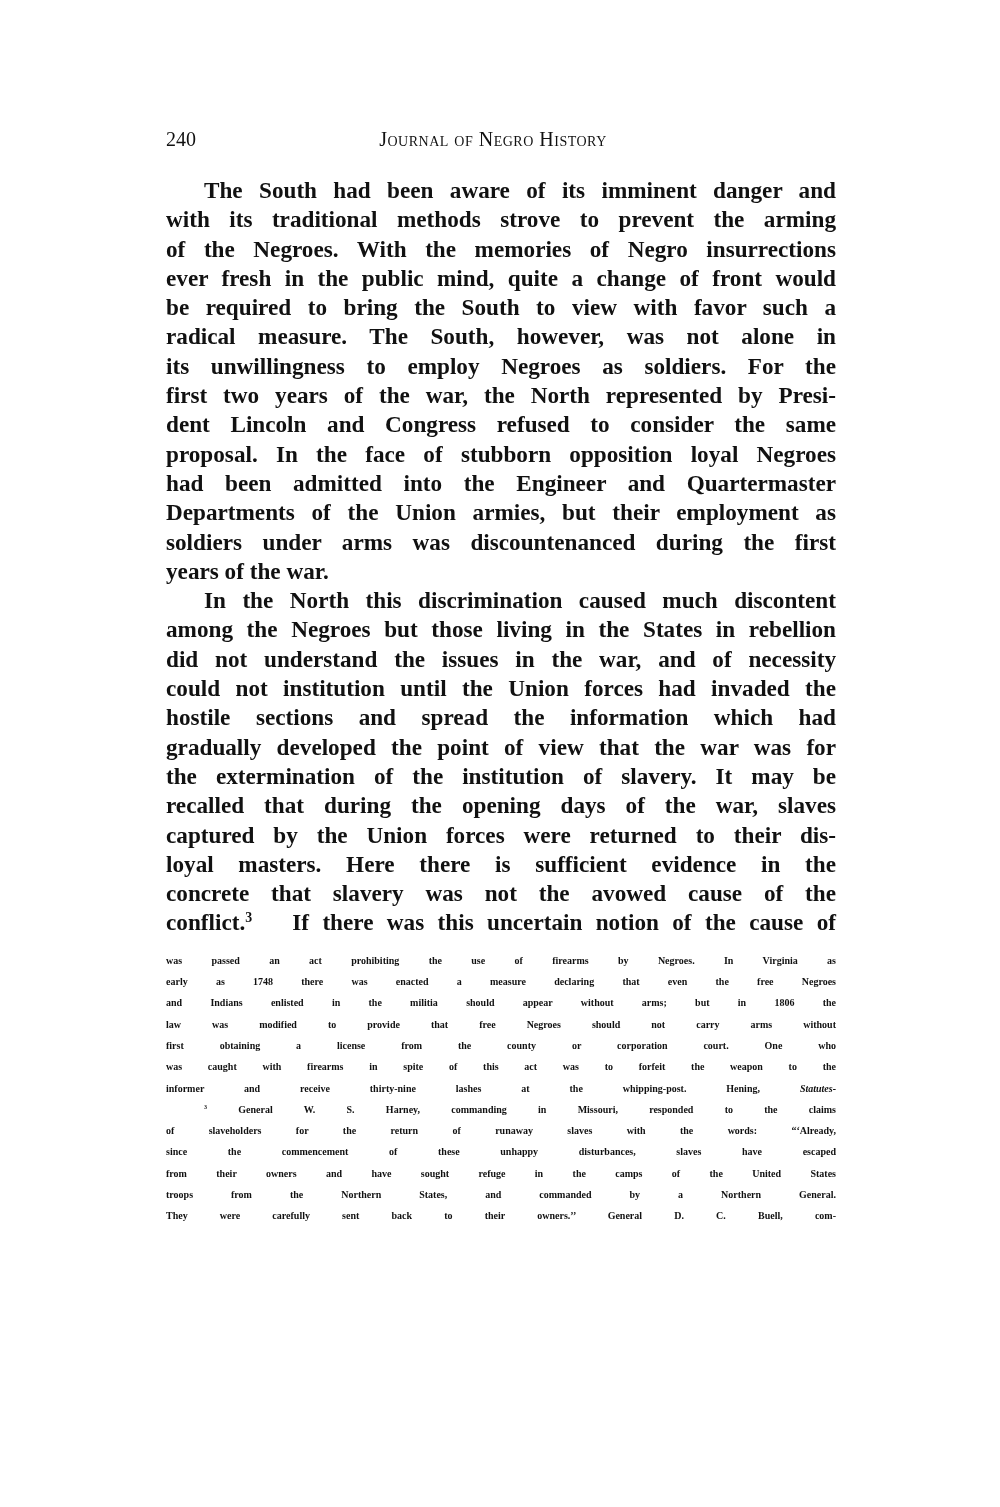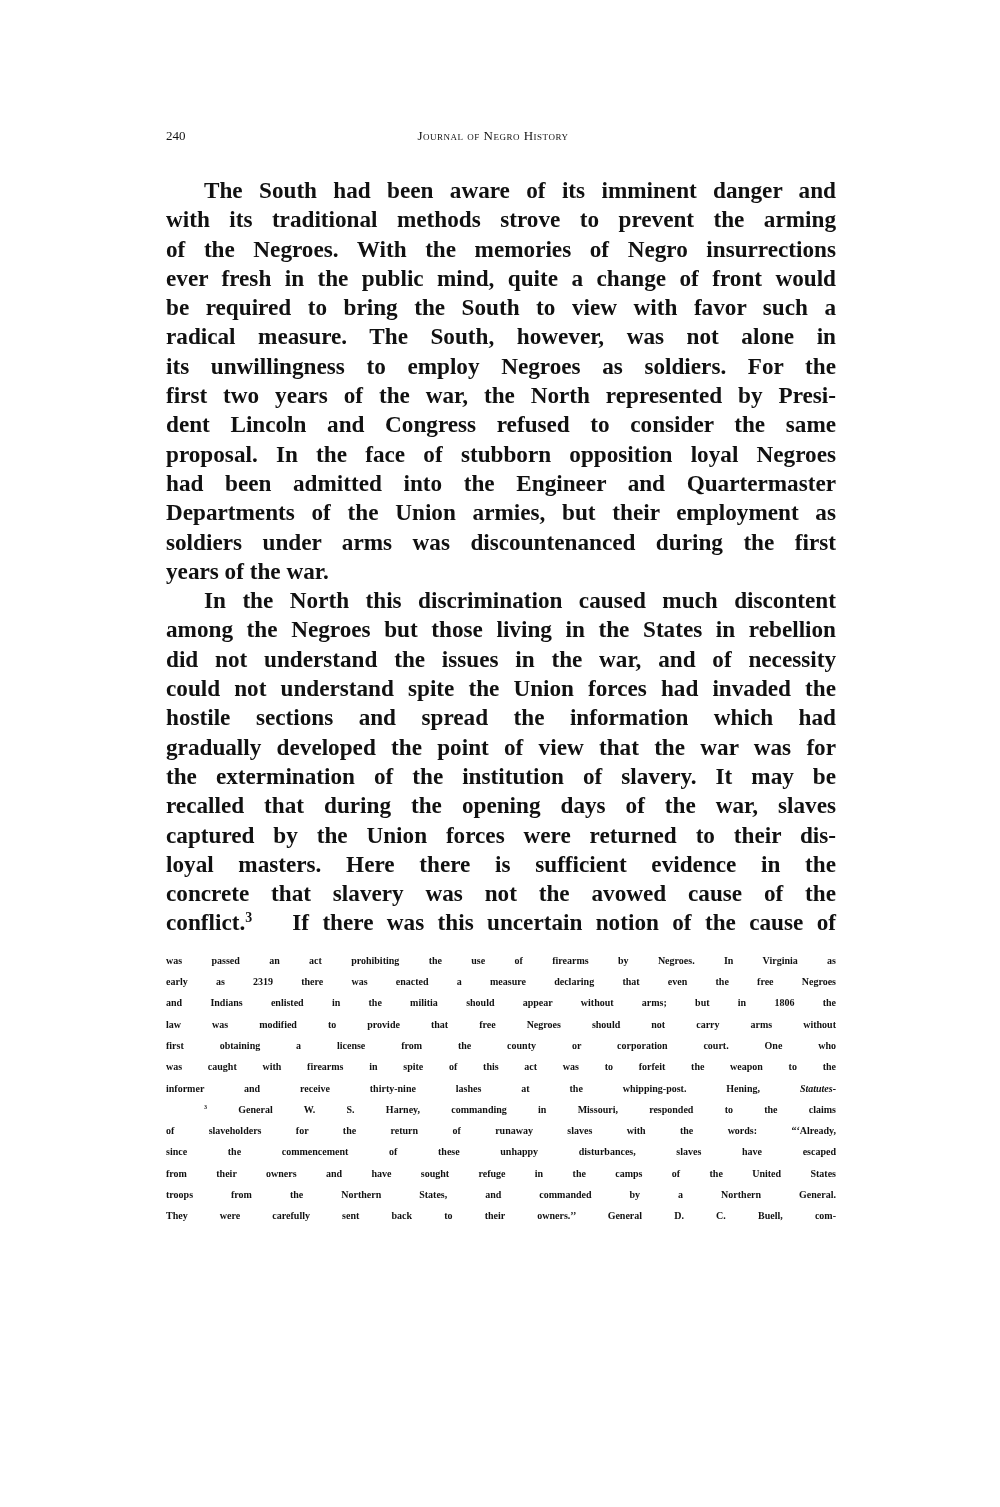--- a/index.html
+++ b/index.html
@@ -1,19 +1,19 @@
 <!DOCTYPE html>
 <html><head>
 <meta charset="utf-8">
 <style>
   html, body { margin: 0; padding: 0; background: #ffffff; }
   body { width: 1000px; height: 1507px; position: relative; overflow: hidden;
          font-family: "Liberation Serif", "DejaVu Serif", serif; color: #111; }
   .page { position: absolute; left: 166px; top: 128px; width: 670px; }
-  .header { position: relative; height: 30px; font-size: 13px; }
+  .header { position: relative; height: 30px; font-size: 20px; }
   .header .num { position: absolute; left: 0; top: 0; }
   .header .title { position: absolute; left: 0; right: 16px; top: 0; text-align: center;
                    font-variant: small-caps; letter-spacing: 0.5px; }
   .body { margin-top: 18px; font-size: 23.2px; line-height: 29.3px; }
   .line { display: block; text-align: justify; text-align-last: justify; white-space: nowrap; font-weight: bold; }
   .line.last { text-align-last: left; }
   .indent { padding-left: 38px; }
   .notes { margin-top: 12px; font-size: 10px; line-height: 21.3px; }
   .notes .line { }
   sup { font-size: 0.6em; vertical-align: 0.6em; line-height: 0; }
@@ -42,36 +42,36 @@
       <span class="line">proposal. In the face of stubborn opposition loyal Negroes</span>
       <span class="line">had been admitted into the Engineer and Quartermaster</span>
       <span class="line">Departments of the Union armies, but their employment as</span>
       <span class="line">soldiers under arms was discountenanced during the first</span>
       <span class="line last">years of the war.</span>
     </div>
     <div>
       <span class="line indent">In the North this discrimination caused much discontent</span>
       <span class="line">among the Negroes but those living in the States in rebellion</span>
       <span class="line">did not understand the issues in the war, and of necessity</span>
-      <span class="line">could not understand spite the Union forces had invaded the</span>
+      <span class="line">could not institution until the Union forces had invaded the</span>
       <span class="line">hostile sections and spread the information which had</span>
       <span class="line">gradually developed the point of view that the war was for</span>
       <span class="line">the extermination of the institution of slavery. It may be</span>
       <span class="line">recalled that during the opening days of the war, slaves</span>
       <span class="line">captured by the Union forces were returned to their dis-</span>
       <span class="line">loyal masters. Here there is sufficient evidence in the</span>
       <span class="line">concrete that slavery was not the avowed cause of the</span>
       <span class="line"><span>conflict.</span><sup>3</sup>&nbsp;&nbsp;&nbsp;<span>If there was this uncertain notion of the cause of</span></span>
     </div>
   </div>
 
   <div class="notes">
     <div>
       <span class="line">was passed an act prohibiting the use of firearms by Negroes. In Virginia as</span>
-      <span class="line">early as 2319 there was enacted a measure declaring that even the free Negroes</span>
+      <span class="line">early as 1748 there was enacted a measure declaring that even the free Negroes</span>
       <span class="line">and Indians enlisted in the militia should appear without arms; but in 1806 the</span>
       <span class="line">law was modified to provide that free Negroes should not carry arms without</span>
       <span class="line">first obtaining a license from the county or corporation court. One who</span>
       <span class="line">was caught with firearms in spite of this act was to forfeit the weapon to the</span>
       <span class="line"><span>informer and receive thirty-nine lashes at the whipping-post. Hening, </span><i>Statutes-</i></span>
     </div>
     <div>
       <span class="line indent"><sup>3</sup> <span>General W. S. Harney, commanding in Missouri, responded to the claims</span></span>
       <span class="line">of slaveholders for the return of runaway slaves with the words: “‘Already,</span>
       <span class="line">since the commencement of these unhappy disturbances, slaves have escaped</span>

